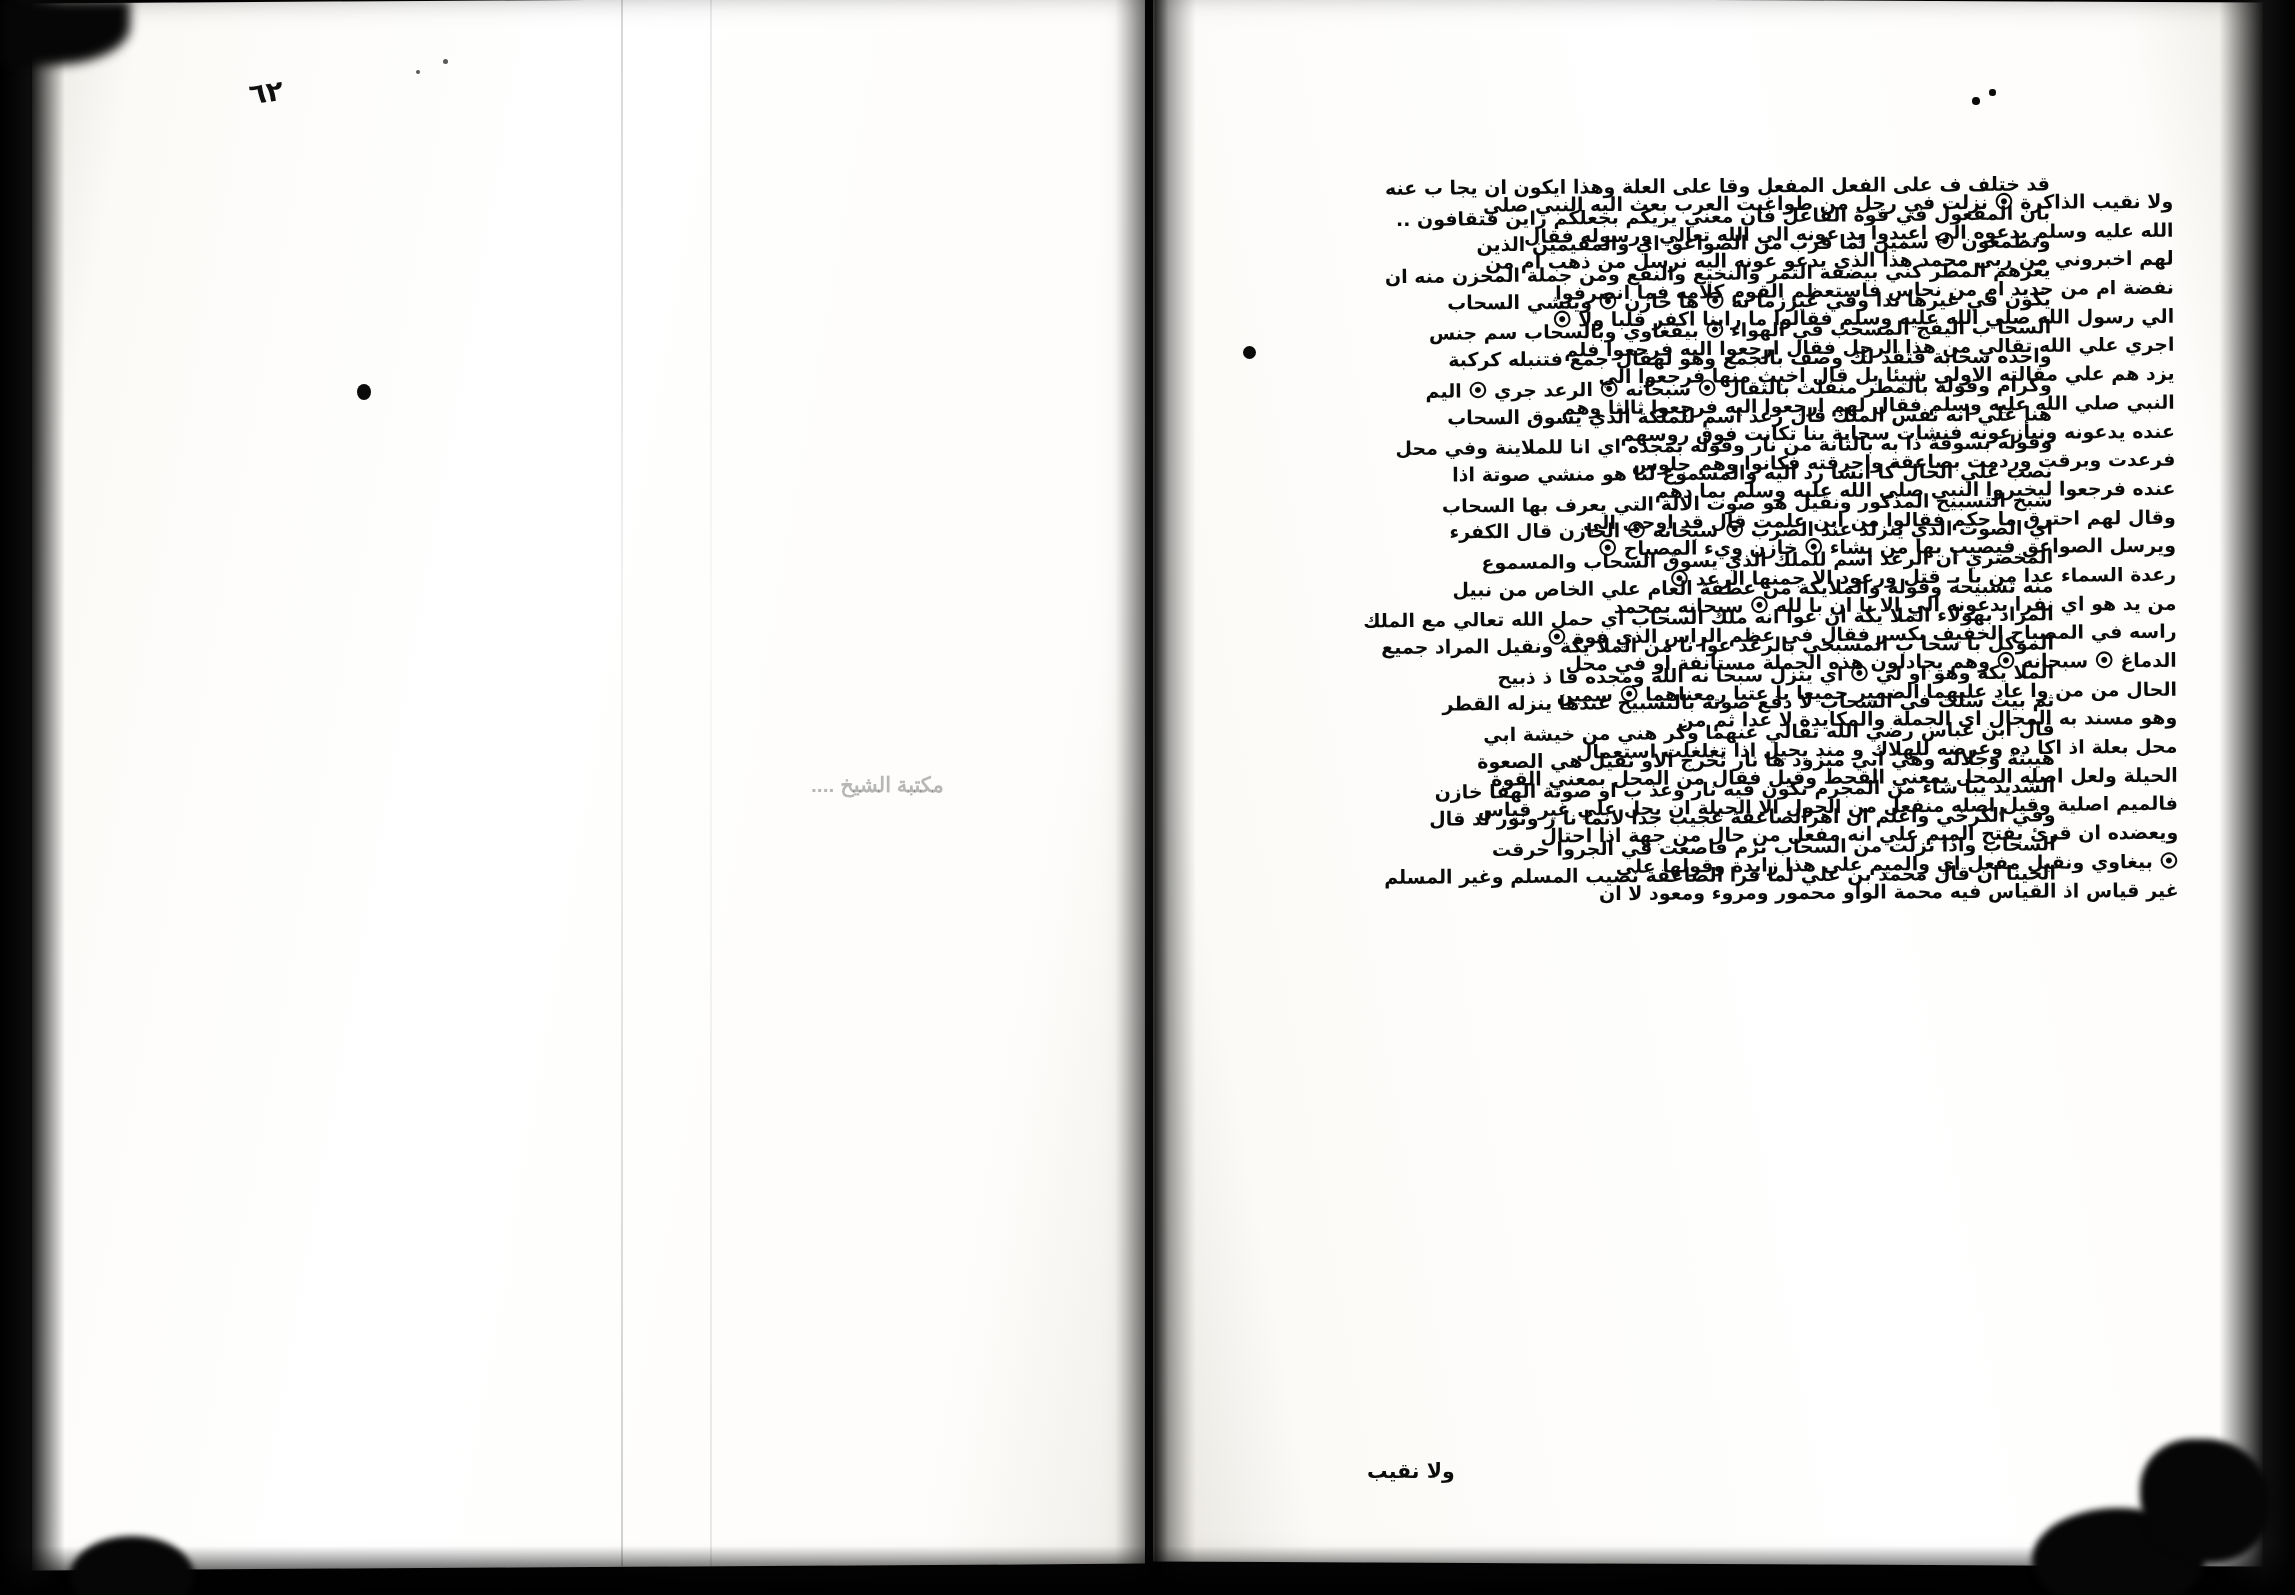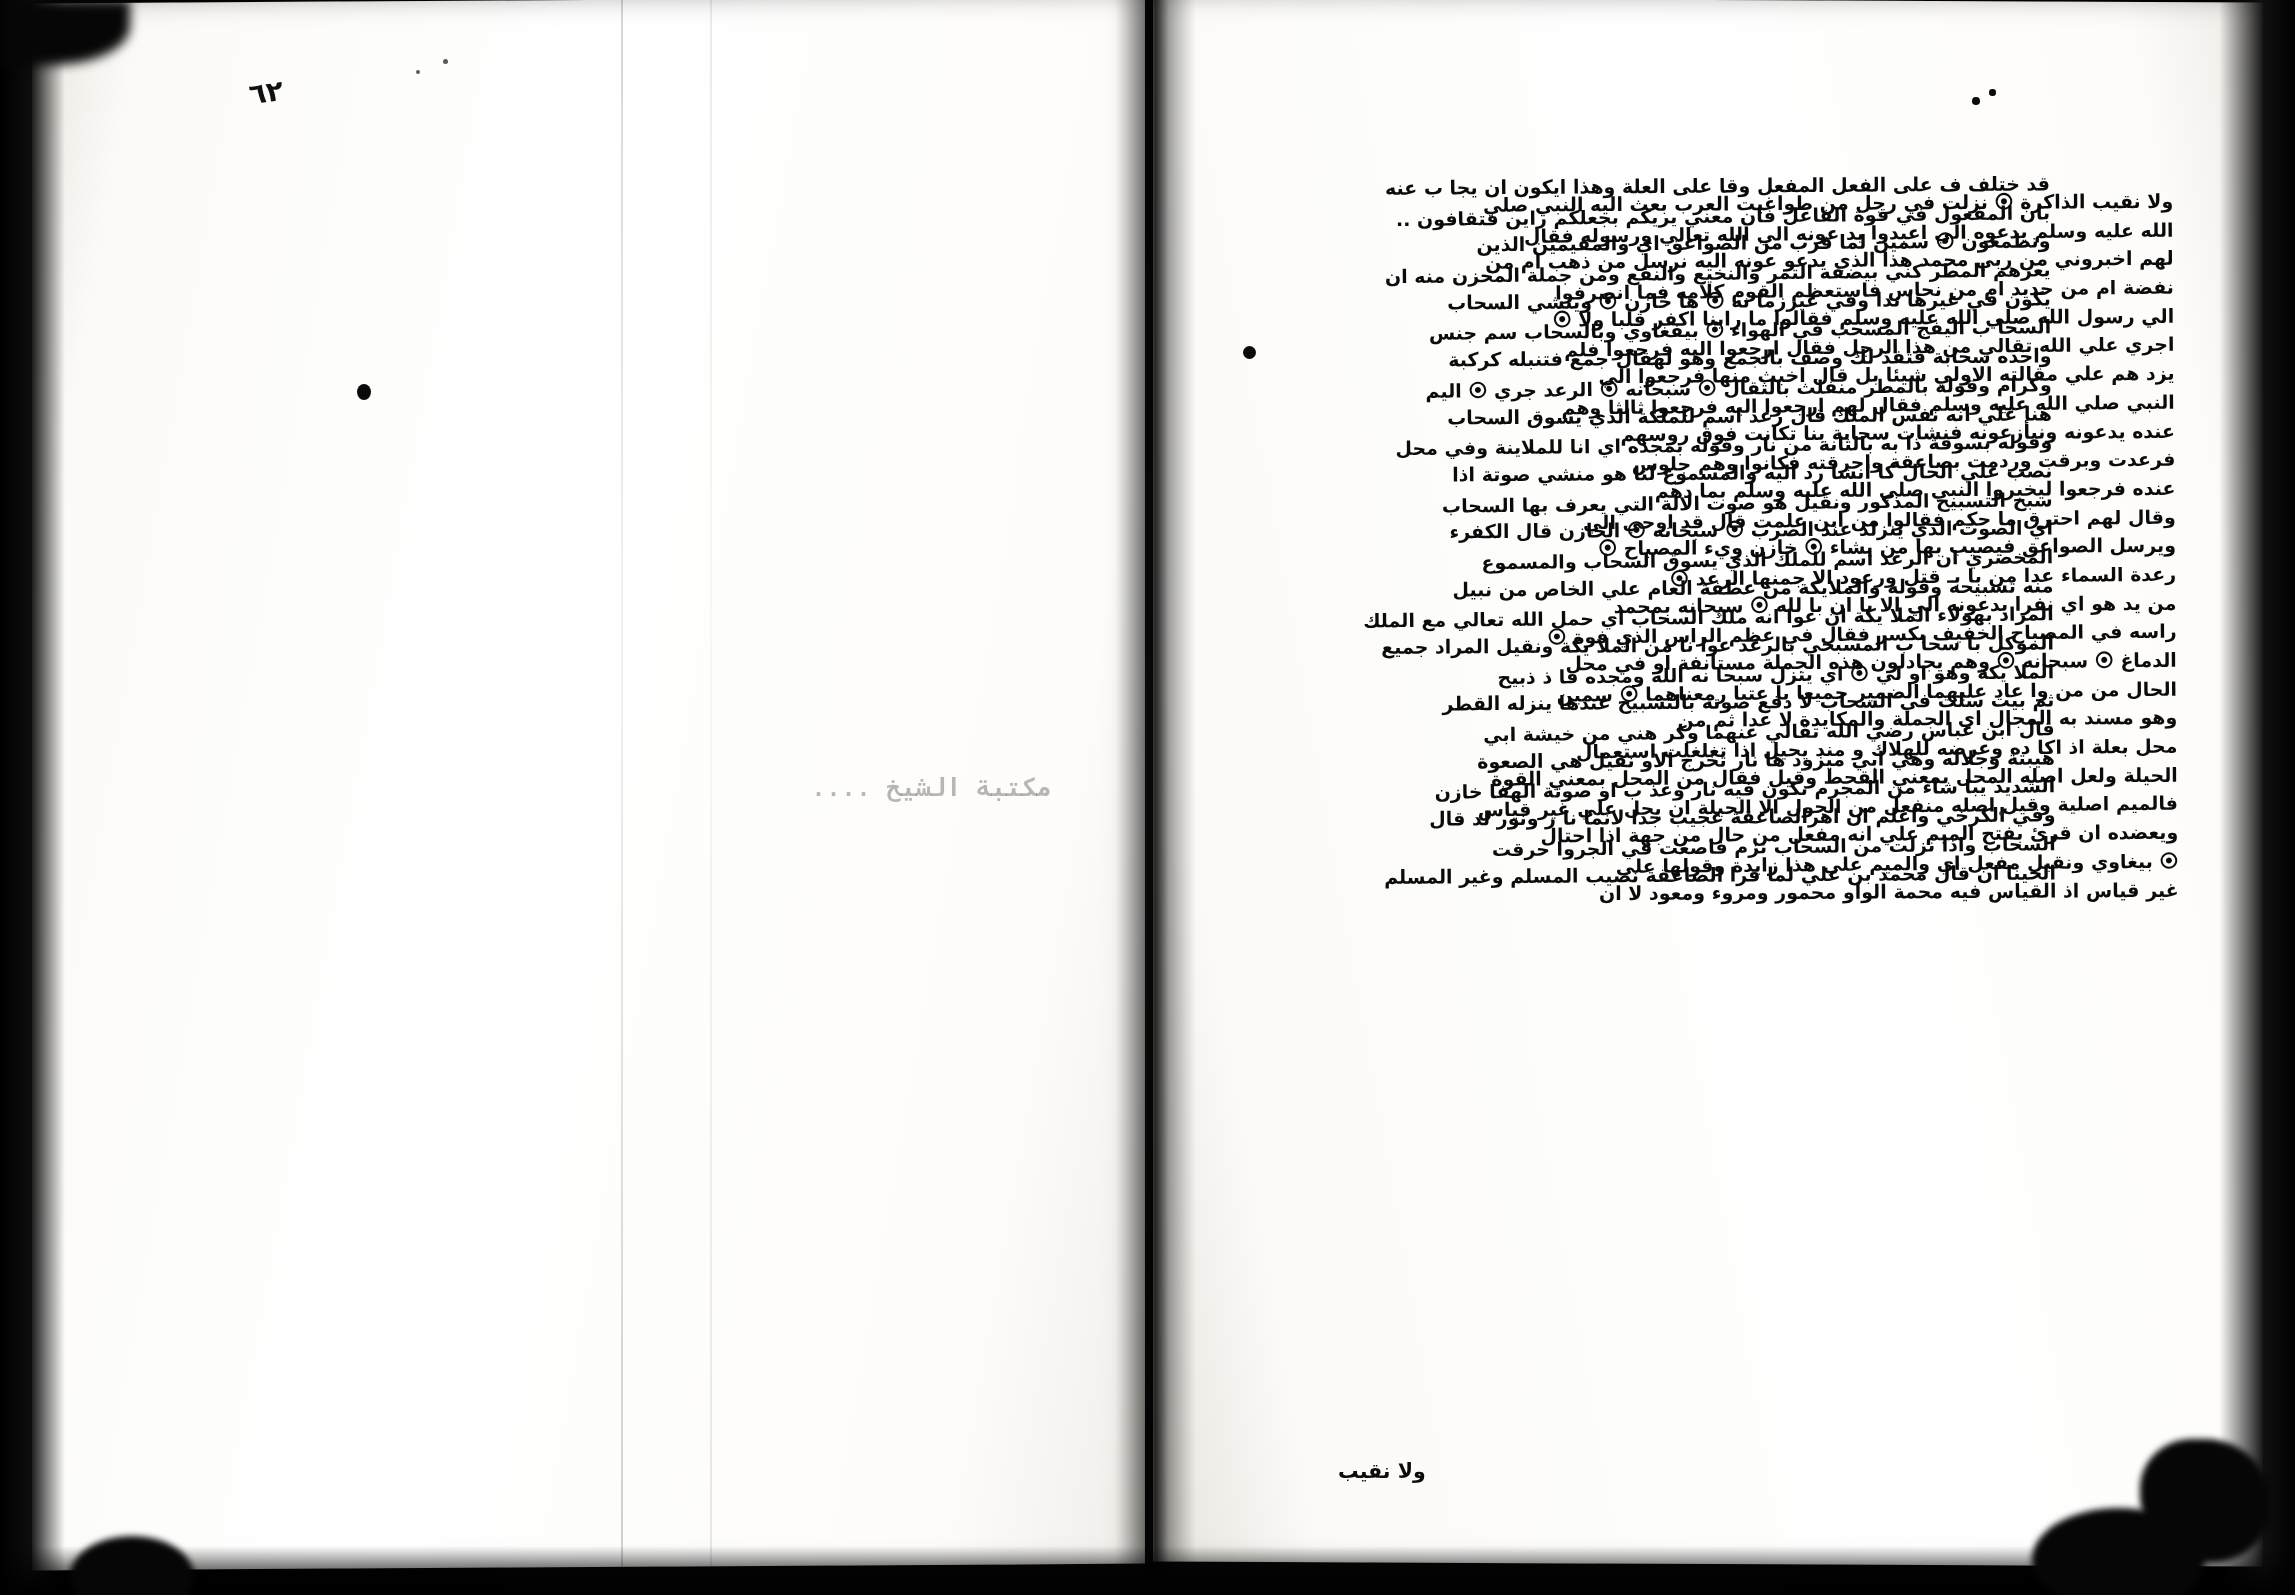--- a/index.html
+++ b/index.html
@@ -102,45 +102,45 @@
   }
   #right-text{right:auto;left:1205px;}
   .textblock .ln:nth-child(odd){transform:scaleY(1.02) rotate(0.12deg);}
   .textblock .ln:nth-child(even){transform:scaleY(.99) rotate(-0.1deg);}
 
   .catchword{
     position:absolute;
     direction:rtl;font-weight:700;font-size:20.5px;color:#0b0b0b;
     font-family:"DejaVu Sans","Liberation Sans",sans-serif;
   }
-  #catchword-right{left:1338px;top:1459px;text-align:right;}
+  #catchword-right{left:1367px;top:1459px;text-align:right;}
 
   .folio-number{
     position:absolute;
     left:249px;top:76px;
     font-size:28px;font-weight:700;color:#101010;
     direction:rtl;
     transform:rotate(-8deg);
     font-family:"DejaVu Sans","Liberation Sans",sans-serif;
   }
   .ink-blot{
     position:absolute;background:#0a0a0a;border-radius:50%;
   }
   .blot1{left:357px;top:384px;width:14px;height:16px;}
   .blot2{left:1243px;top:346px;width:13px;height:13px;}
   .blot3{left:1972px;top:97px;width:7.6px;height:7.6px;}
   .blot4{left:1989px;top:89px;width:6.5px;height:6.5px;}
 
   .watermark{
     position:absolute;
     left:811px;top:773px;
-    font-size:25px;color:rgba(40,40,40,.33);
+    font-size:21px;color:rgba(40,40,40,.33);
     direction:rtl;font-weight:700;
     letter-spacing:1.1px;
-    font-family:Liberation Mono, monospace;
+    font-family:Liberation Sans, sans-serif;
     white-space:nowrap;
   }
   .crease{
     position:absolute;
     top:0;width:1.6px;height:1567px;
     background:linear-gradient(180deg,rgba(0,0,0,.16),rgba(0,0,0,.05) 40%,rgba(0,0,0,.18));
   }
   .crease.c1{left:589px;}
   .crease.c2{left:678px;opacity:.5;}
   .speck{position:absolute;background:#222;border-radius:50%;opacity:.75;}

